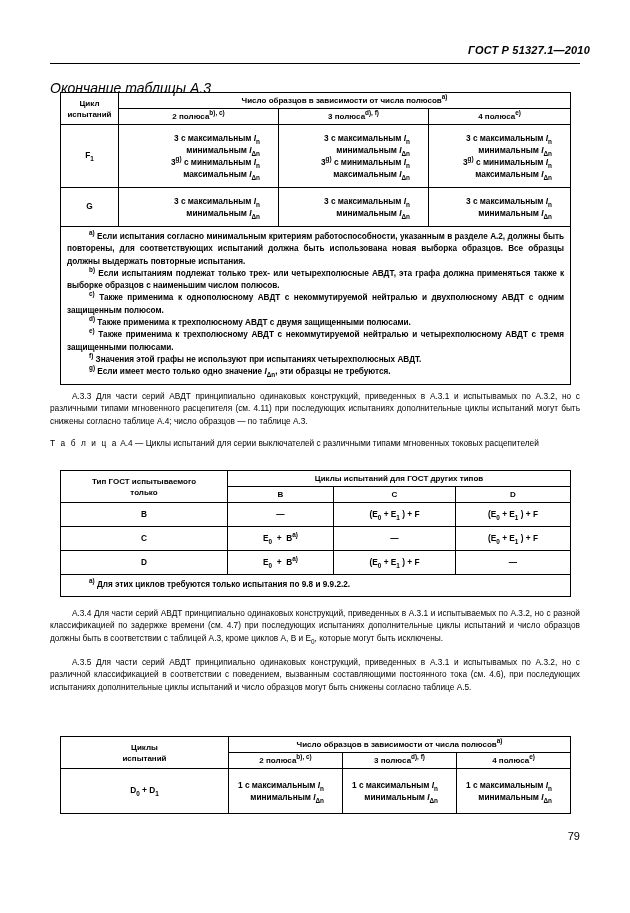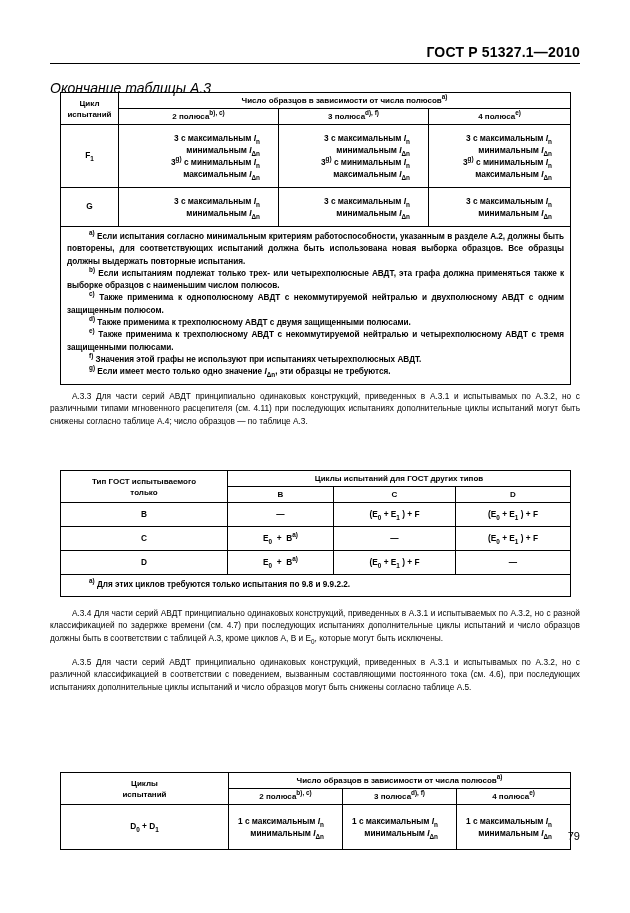--- a/index.html
+++ b/index.html
@@ -17,27 +17,28 @@
   }
   .page {
     position: absolute;
     left: 0; top: 0;
     width: 630px;
     height: 913px;
   }
   
   .doc-header {
     position: absolute;
-    left: 50px;
+    left: 60px;
     top: 44px;
     width: 530px;
     text-align: right;
-    font-size: 14px;
+    font-size: 11px;
     font-weight: bold;
     letter-spacing: 0.2px;
+    font-style: italic;
   }
   .doc-header-rule {
     position: absolute;
     left: 50px;
     top: 63px;
     width: 530px;
     height: 1px;
     background: #000;
   }
   
@@ -202,20 +203,21 @@
           <p><span class="ni"></span><sup>e)</sup> Также применима к трехполюсному АВДТ с некоммутируемой нейтралью и четырехполюсному АВДТ с тремя защищенными полюсами.</p>
           <p><span class="ni"></span><sup>f)</sup> Значения этой графы не используют при испытаниях четырехполюсных АВДТ.</p>
           <p><span class="ni"></span><sup>g)</sup> Если имеет место только одно значение <i class="sym">I</i><sub>Δn</sub>, эти образцы не требуются.</p>
         </td>
       </tr>
     </tbody>
   </table>
 
   <div class="para" style="left:50px; top:390px; width:530px;"><span class="ind"></span><span>А.3.3 Для части серий АВДТ принципиально одинаковых конструкций, приведенных в А.3.1 и испытывамых по А.3.2, но с различными типами мгновенного расцепителя (см. 4.11) при последующих испытаниях дополнительные циклы испытаний могут быть снижены согласно таблице А.4; число образцов — по таблице А.3.</span></div>
 
+  <div class="para" style="left:50px; top:437px; width:530px;"><span class="spaced">Т а б л и ц а</span>&nbsp;<span>А.4</span>&nbsp;<span>—</span>&nbsp;<span>Циклы испытаний  для серии  выключателей с различными типами мгновенных токовых расцепителей</span></div>
 
   <table class="gt" style="left:60px; top:470px; width:510px;">
     <colgroup>
       <col style="width:167px">
       <col style="width:106px">
       <col style="width:122px">
       <col style="width:115px">
     </colgroup>
     <tbody>
       <tr>
@@ -256,21 +258,21 @@
         </td>
       </tr>
     </tbody>
   </table>
 
   <div class="para" style="left:50px; top:607px; width:530px;"><span class="ind"></span><span>А.3.4 Для части серий АВДТ принципиально одинаковых конструкций, приведенных в А.3.1 и испытываемых по А.3.2, но с разной классификацией по задержке времени (см. 4.7) при последующих испытаниях дополнительные циклы испытаний и число образцов должны быть в соответствии с таблицей А.3, кроме циклов А, В и E<sub>0</sub>, которые могут быть исключены.</span></div>
 
   <div class="para" style="left:50px; top:656px; width:530px;"><span class="ind"></span><span>А.3.5 Для части серий АВДТ принципиально одинаковых конструкций, приведенных в А.3.1 и испытывамых по А.3.2, но с различной классификацией в соответствии с поведением, вызванным составляющими постоянного тока (см. 4.6),  при последующих испытаниях дополнительные циклы испытаний и число образцов могут быть снижены согласно таблице А.5.</span></div>
 
 
-  <table class="gt" style="left:60px; top:736px; width:510px;margin-top:36px;">
+  <table class="gt" style="left:60px; top:736px; width:510px;">
     <colgroup>
       <col style="width:168px">
       <col style="width:114px">
       <col style="width:114px">
       <col style="width:114px">
     </colgroup>
     <tbody>
       <tr>
         <td rowspan="2" class="hcell">
           <span>Циклы</span><br>

